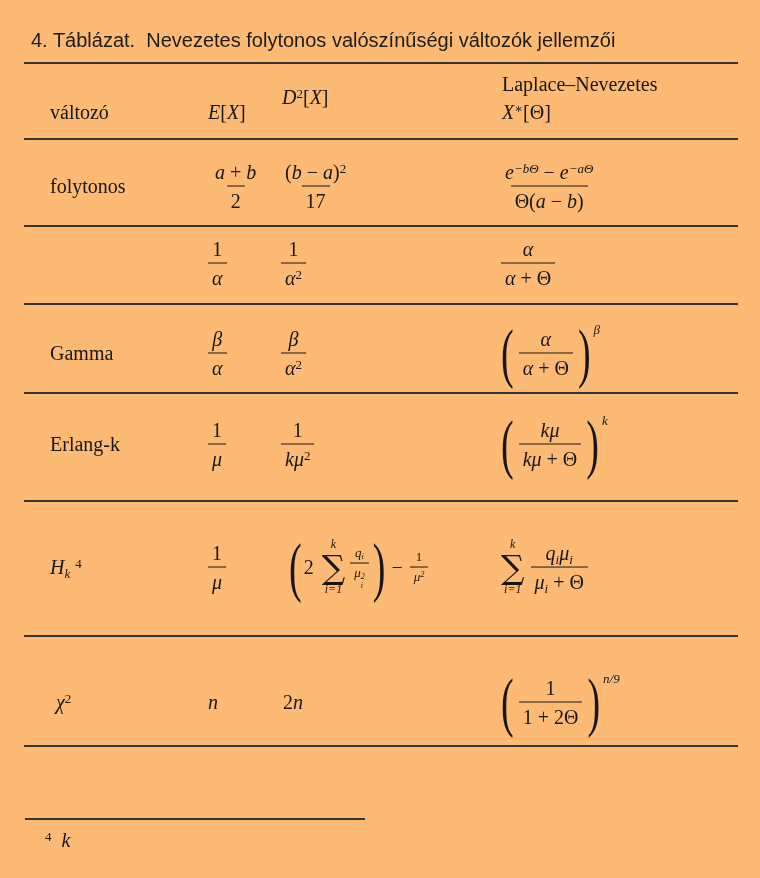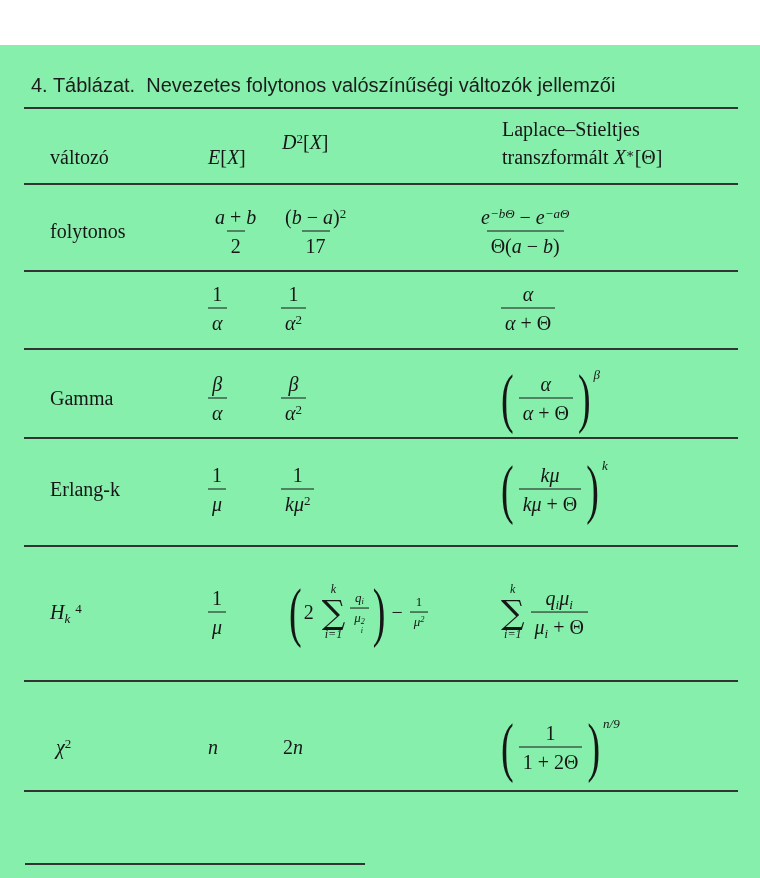--- a/index.html
+++ b/index.html
@@ -1,18 +1,18 @@
 <!DOCTYPE html>
 <html><head>
 <meta charset="utf-8">
 <style>
   html,body{margin:0;padding:0;background:#ffffff;}
   body{width:760px;height:878px;position:relative;overflow:hidden;
        font-family:"Liberation Serif","DejaVu Serif",serif;color:#161616;}
-  #page{position:absolute;inset:0;background:#86efac;margin-top:45px;}
+  #page{position:absolute;inset:0;background:#fdba74;}
 
   
   #title{position:absolute;left:31px;top:27px;font-size:20px;line-height:26px;
          font-family:"Liberation Sans","DejaVu Sans",sans-serif;color:#1c1c1c;white-space:pre;}
 
   
   .rule{position:absolute;left:24px;width:714px;height:2px;background:#333333;}
   .frule{position:absolute;left:25px;width:340px;height:1.5px;background:#333333;}
 
   
@@ -70,23 +70,22 @@
       <span class="tok rm"><span>[</span></span>
       <span class="tok it"><span>X</span></span>
       <span class="tok rm"><span>]</span></span>
     </div>
   <div class="cell math" style="left:282px;top:97px">
       <span class="tok it"><span>D</span><span class="sup rm">2</span></span>
       <span class="tok rm"><span>[</span></span>
       <span class="tok it"><span>X</span></span>
       <span class="tok rm"><span>]</span></span>
     </div>
-  <div class="cell txt" style="left:502px;top:84px">Laplace–Stieltjes</div>
+  <div class="cell txt" style="left:502px;top:84px">Laplace–Nevezetes</div>
   <div class="cell math" style="left:502px;top:112px">
-      <span class="tok rm"><span>transzformált </span></span>
       <span class="tok it"><span>X</span><span class="sup rm">∗</span></span>
       <span class="tok rm"><span>[Θ]</span></span>
     </div>
 
   <div class="cell math" style="left:50px;top:186px">
       <span class="tok rm"><span>folytonos</span></span>
     </div>
   <div class="cell math" style="left:208px;top:186px">
       <span class="frac">
         <span class="num">
@@ -106,21 +105,21 @@
           <span class="tok it"><span>b</span></span>
           <span class="tok rm"><span> − </span></span>
           <span class="tok it"><span>a</span></span>
           <span class="tok rm"><span>)</span><span class="sup rm">2</span></span>
         </span>
         <span class="den">
           <span class="tok rm"><span>17</span></span>
         </span>
       </span>
     </div>
-  <div class="cell math" style="left:474px;top:186px">
+  <div class="cell math" style="left:498px;top:186px">
       <span class="frac">
         <span class="num">
           <span class="tok it"><span>e</span><span class="sup">−bΘ</span></span>
           <span class="tok rm"><span> − </span></span>
           <span class="tok it"><span>e</span><span class="sup">−aΘ</span></span>
         </span>
         <span class="den">
           <span class="tok rm"><span>Θ(</span></span>
           <span class="tok it"><span>a</span></span>
           <span class="tok rm"><span> − </span></span>

